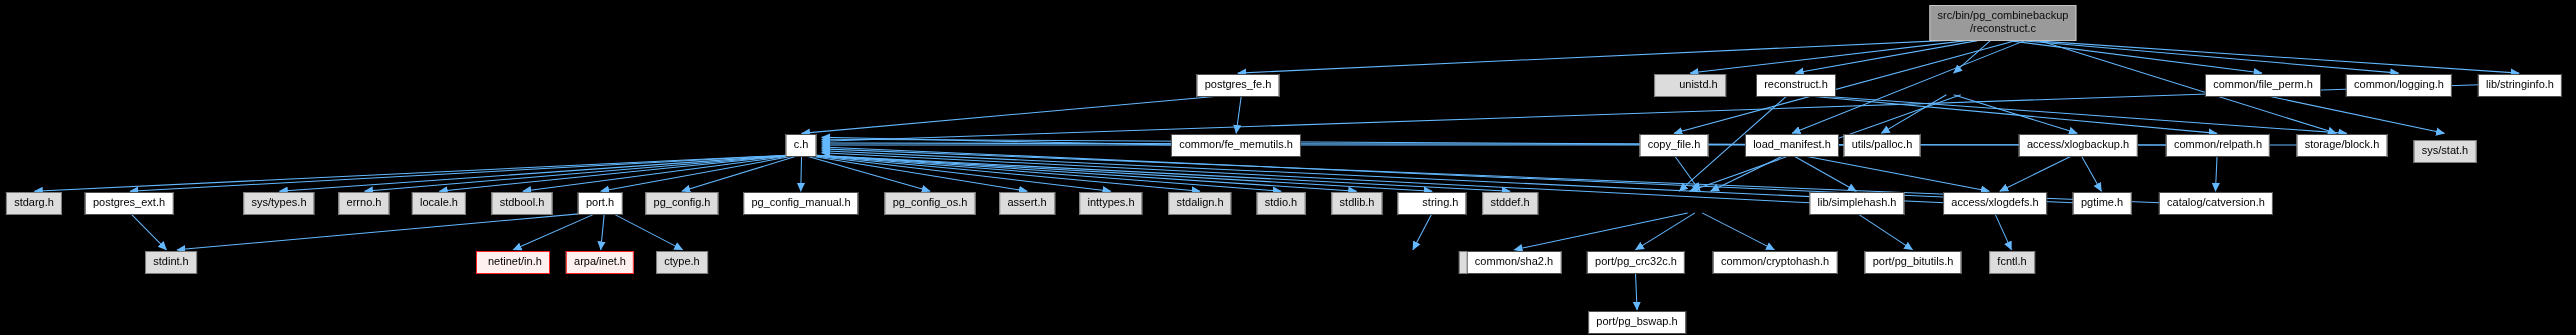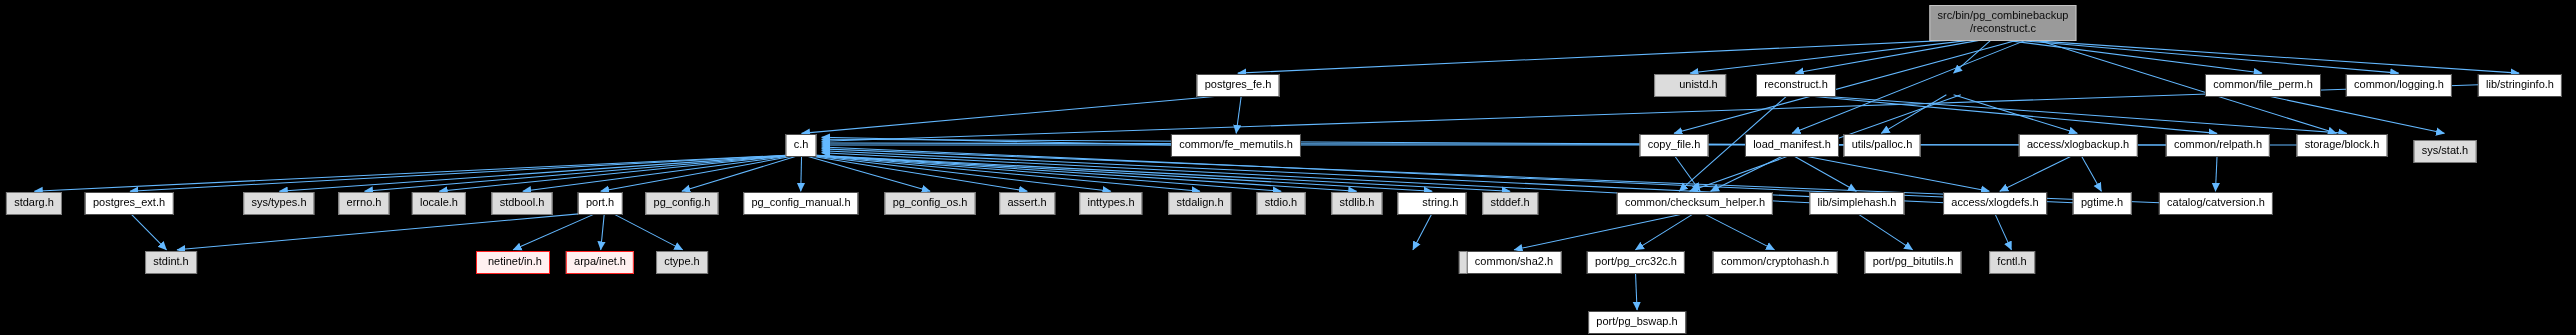--- a/index.html
+++ b/index.html
@@ -123,21 +123,20 @@
     <div class="node system" style="left: 682px; top: 192px;">pg_config.h</div>
     <div class="node link" style="left: 801px; top: 192px;">pg_config_manual.h</div>
     <div class="node system" style="left: 930px; top: 192px;">pg_config_os.h</div>
     <div class="node system" style="left: 1027px; top: 192px;">assert.h</div>
     <div class="node system" style="left: 1111px; top: 192px;">inttypes.h</div>
     <div class="node system" style="left: 1200px; top: 192px;">stdalign.h</div>
     <div class="node system" style="left: 1281px; top: 192px;">stdio.h</div>
     <div class="node system" style="left: 1357px; top: 192px;">stdlib.h</div>
     <div class="node link" style="left: 1432px; top: 192px; padding-left: 24px;">string.h</div>
     <div class="node system" style="left: 1510px; top: 192px;">stddef.h</div>
-    <div class="node link" style="left: 1695px; top: 192px;">common/checksum_helper.h</div>
     <div class="node link" style="left: 1857px; top: 192px;">lib/simplehash.h</div>
     <div class="node link" style="left: 1995px; top: 192px;">access/xlogdefs.h</div>
     <div class="node link" style="left: 2102px; top: 192px;">pgtime.h</div>
     <div class="node link" style="left: 2216px; top: 192px;">catalog/catversion.h</div>
     <div class="node system" style="left: 171px; top: 251px;">stdint.h</div>
     <div class="node truncated" style="left: 513px; top: 251px; padding-left: 11px;">netinet/in.h</div>
     <div class="node truncated" style="left: 600px; top: 251px;">arpa/inet.h</div>
     <div class="node system" style="left: 682px; top: 251px;">ctype.h</div>
     <div class="node system" style="left: 1486px; top: 251px;">signal.h</div>
     <div class="node link" style="left: 1514px; top: 251px;">common/sha2.h</div>

